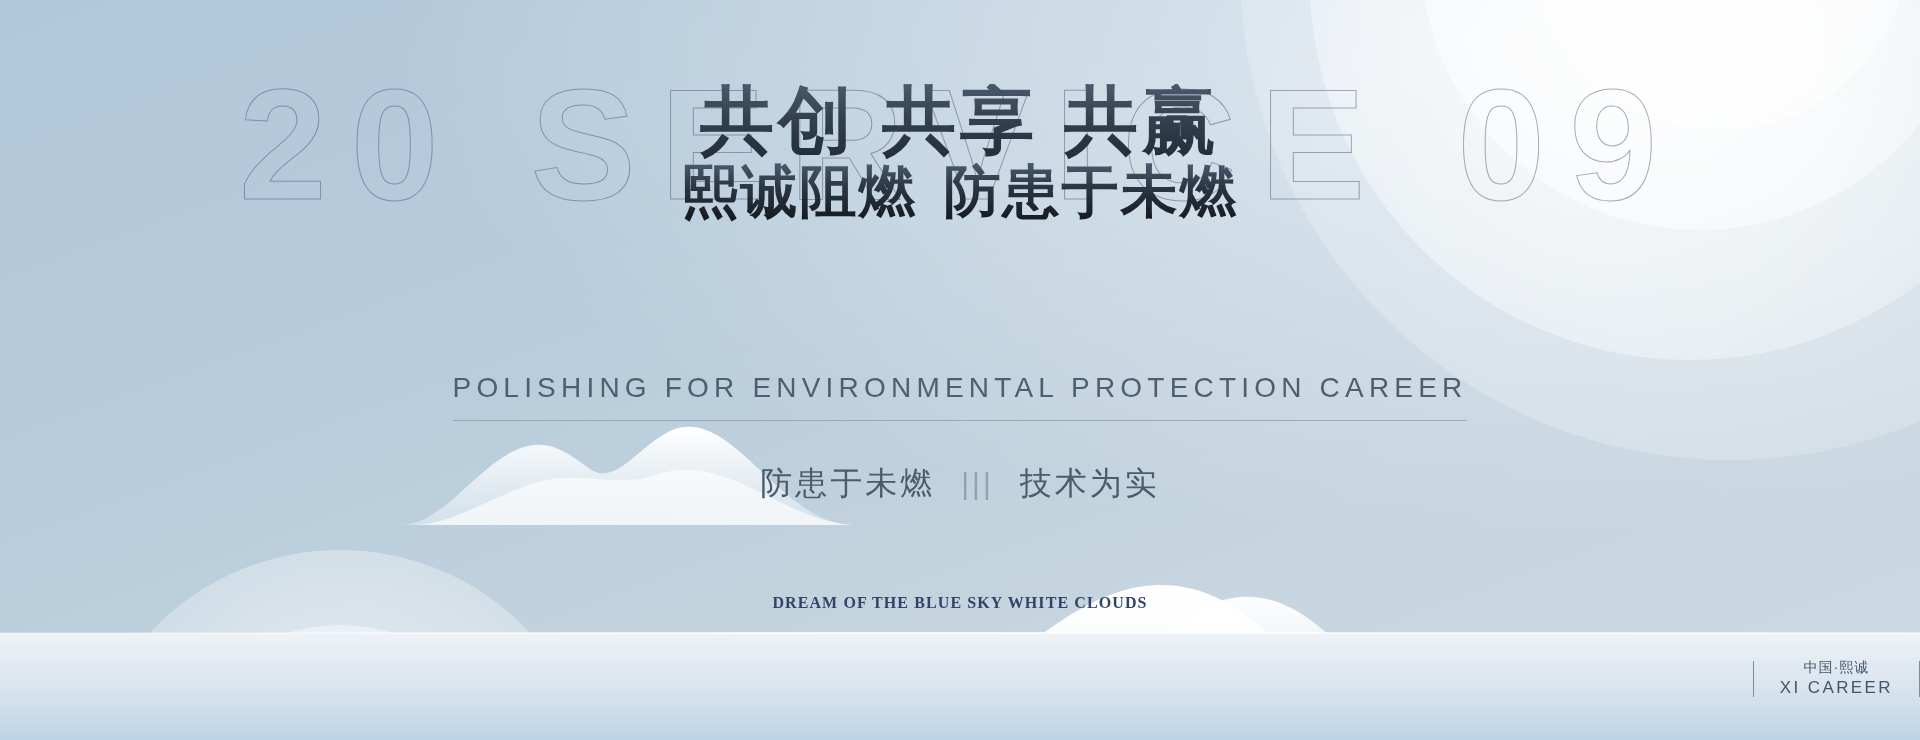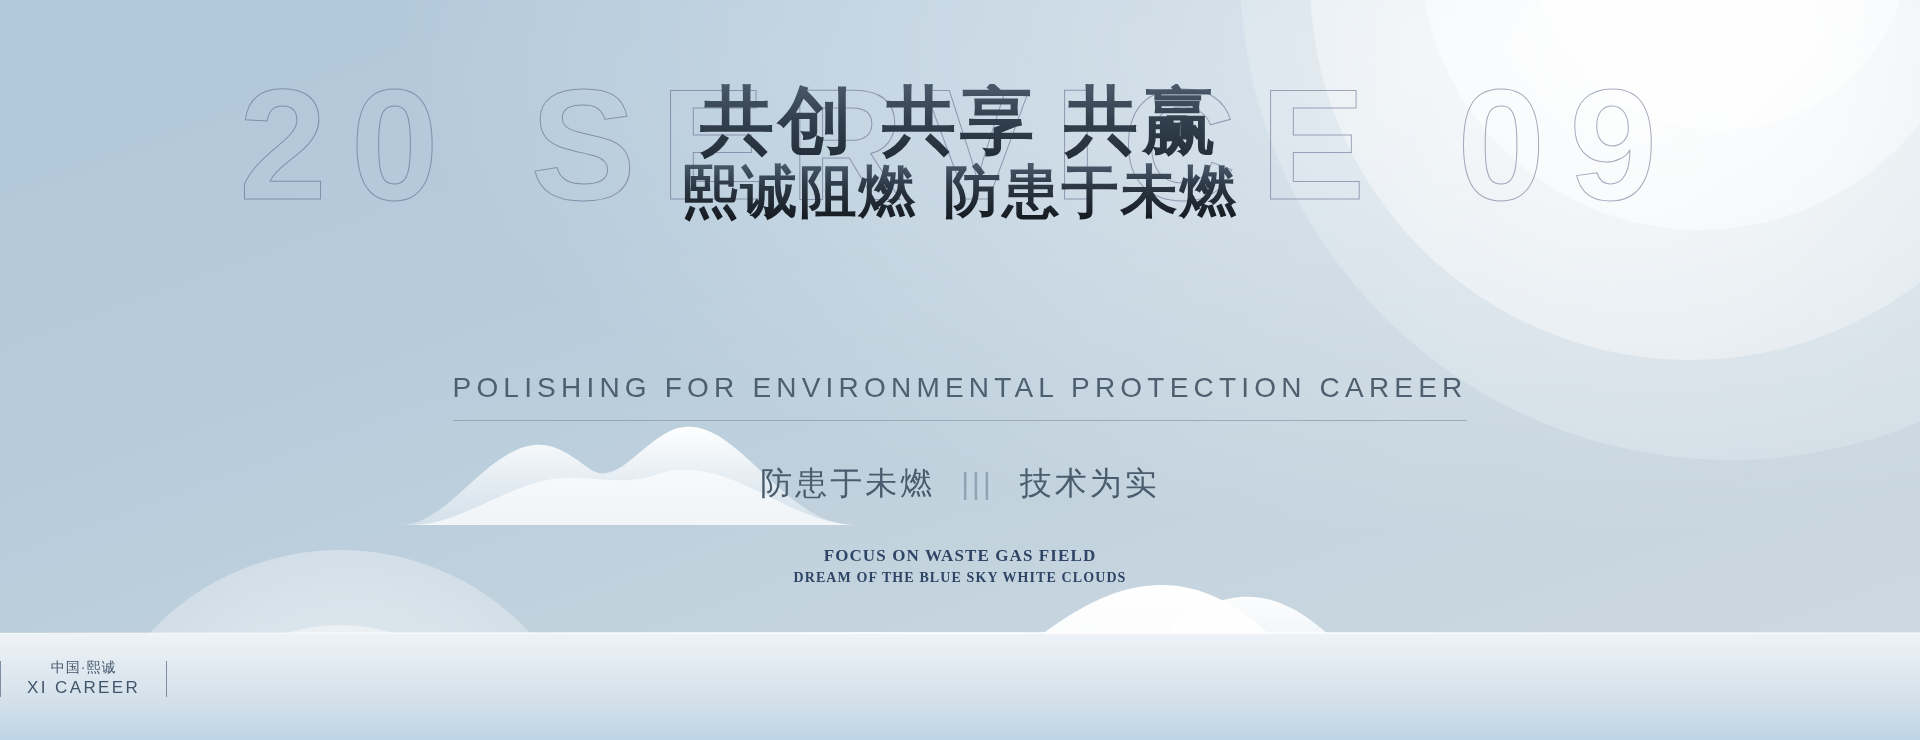--- a/index.html
+++ b/index.html
@@ -96,26 +96,26 @@
   .values .v{padding:0 26px;}
   .values .sep{color:#8fa3b4;font-size:30px;font-weight:300;}
 
   
   .sub{
     position:absolute;left:0;width:1920px;text-align:center;
     font-family:"Liberation Serif","DejaVu Serif",serif;
     color:#2f4565;font-weight:700;letter-spacing:1.1px;
   }
   .sub1{top:546px;font-size:17px;}
-  .sub2{top:570px;font-size:14px;}
+  .sub2{top:594px;font-size:16px;}
 
   
   .footer{
     position:absolute;top:658px;left:0;width:1920px;
-    display:flex;align-items:center;justify-content:flex-start;gap:26px;
+    display:flex;align-items:center;justify-content:flex-end;gap:26px;
   }
   .footer .bar{width:1px;height:36px;background:#7b8d9e;}
   .footer .fl{text-align:center;color:#41566b;line-height:1.35;}
   .footer .fl-cn{font-size:14px;letter-spacing:1px;}
   .footer .fl-en{font-size:17px;letter-spacing:2.4px;}
 </style>
 </head>
 <body>
 
 <div id="stage">
@@ -180,21 +180,20 @@
   </div>
 
   <div class="values">
     <span class="v">防患于未燃</span>
     <span class="sep">|</span>
     <span class="sep">|</span>
     <span class="sep">|</span>
     <span class="v">技术为实</span>
   </div>
 
-  <div class="sub sub1">FOCUS ON WASTE GAS FIELD</div>
   <div class="sub sub2">DREAM OF THE BLUE SKY WHITE CLOUDS</div>
 
   <div class="footer">
     <span class="bar"></span>
     <span class="fl">
       <span class="fl-cn" style="display:block">中国·熙诚</span>
       <span class="fl-en" style="display:block">XI CAREER</span>
     </span>
     <span class="bar"></span>
   </div>

